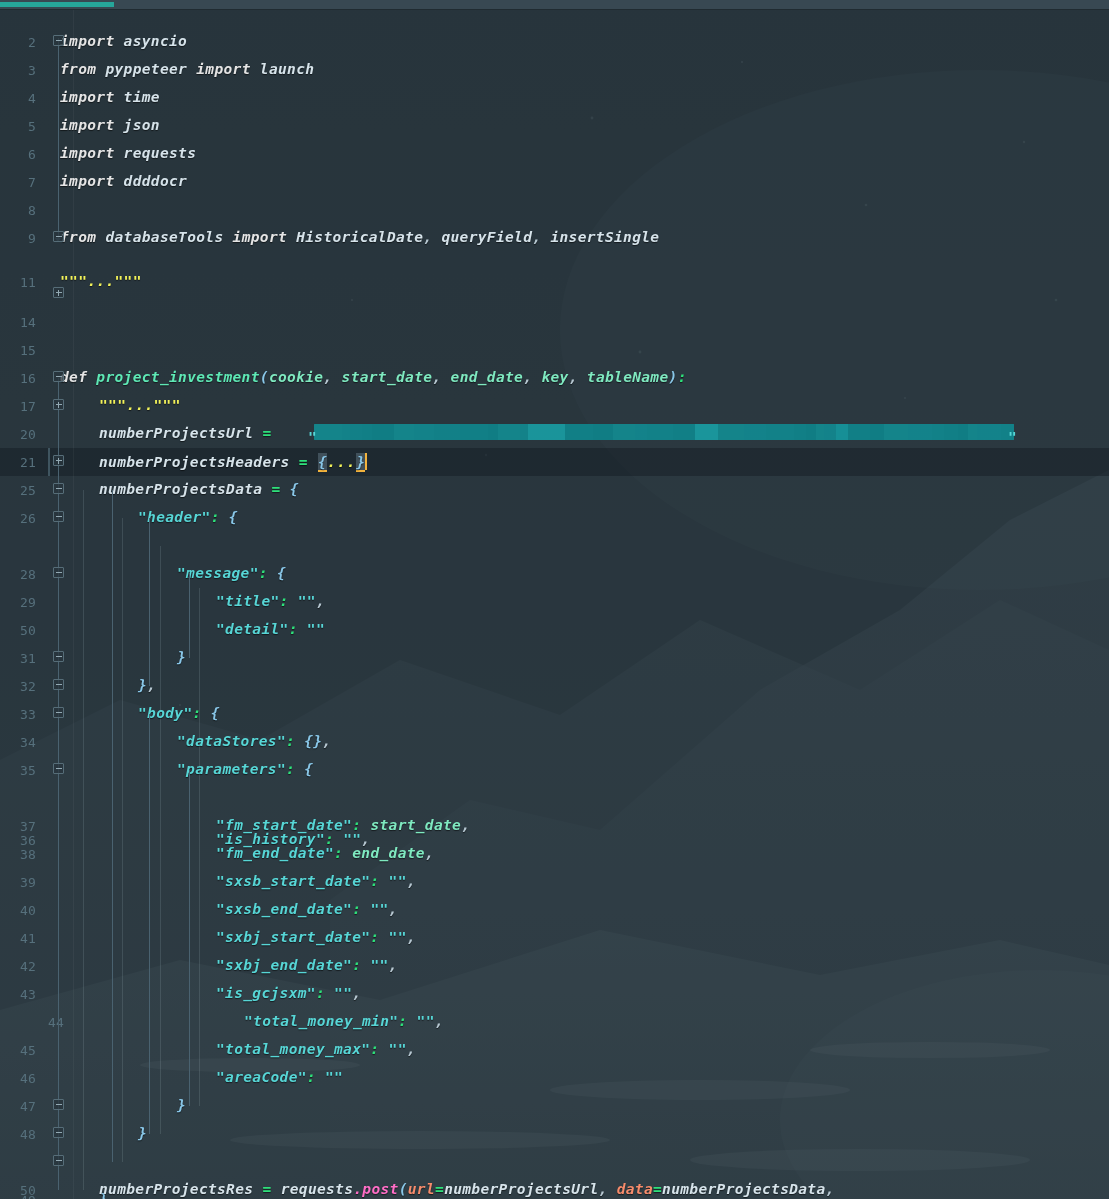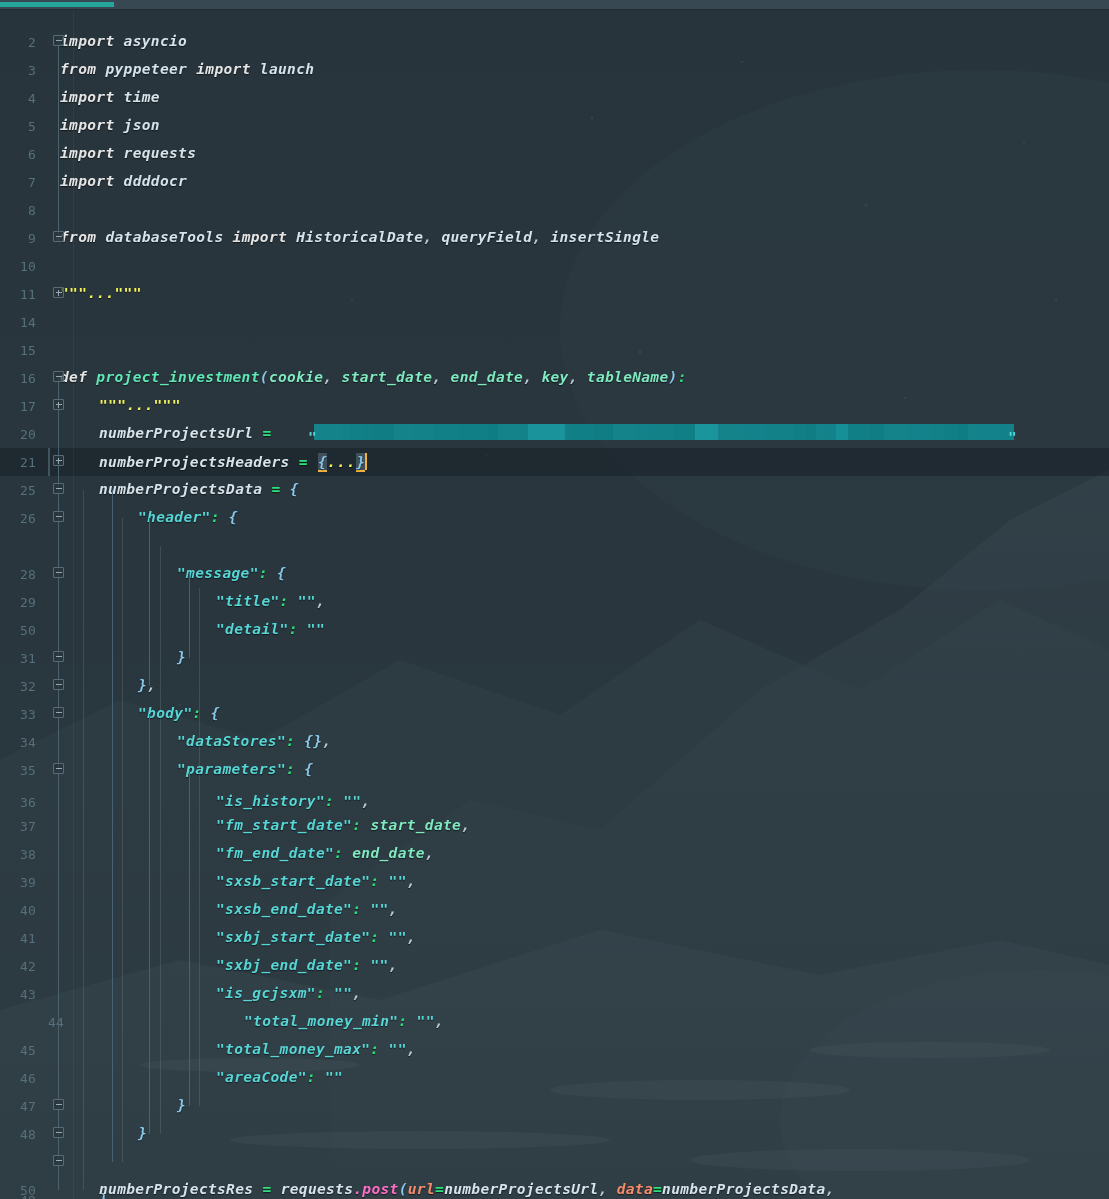--- a/index.html
+++ b/index.html
@@ -397,26 +397,22 @@
       <span class="lineno">8</span>
       <span class="code"></span>
     </div>
 
     <div class="line" style="top:214px;">
       <span class="lineno">9</span>
       <span class="code"><span class="kw">from</span> <span class="ident">databaseTools</span> <span class="kw">import</span> <span class="ident">HistoricalDate</span><span class="comma">,</span> <span class="ident">queryField</span><span class="comma">,</span> <span class="ident">insertSingle</span></span>
     </div>
     <div class="fold minus" style="top:221px;"></div>
 
-    <div class="line" style="top:242px;">
-      <span class="lineno">10</span>
-      <span class="code"></span>
-    </div>
-
-    <div class="line" style="top:270px;">
+
+    <div class="line" style="top:258px;">
       <span class="lineno">11</span>
       <span class="code docstr">"""..."""</span>
     </div>
     <div class="fold plus" style="top:277px;"></div>
 
     <div class="line" style="top:298px;">
       <span class="lineno">14</span>
       <span class="code"></span>
     </div>
 
@@ -542,21 +538,21 @@
       <span class="lineno">34</span>
       <span class="code" style="left:177px;"><span class="str">"dataStores"</span><span class="colon">:</span> <span class="punct">{}</span><span class="comma">,</span></span>
     </div>
 
     <div class="line" style="top:746px;">
       <span class="lineno">35</span>
       <span class="code" style="left:177px;"><span class="str">"parameters"</span><span class="colon">:</span> <span class="punct">{</span></span>
     </div>
     <div class="fold minus" style="top:753px;"></div>
 
-    <div class="line" style="top:778px;">
+    <div class="line" style="top:816px;">
       <span class="lineno">36</span>
       <span class="code" style="left:216px;"><span class="str">"is_history"</span><span class="colon">:</span> <span class="str">""</span><span class="comma">,</span></span>
     </div>
 
     <div class="line" style="top:802px;">
       <span class="lineno">37</span>
       <span class="code" style="left:216px;"><span class="str">"fm_start_date"</span><span class="colon">:</span> <span class="param">start_date</span><span class="comma">,</span></span>
     </div>
 
     <div class="line" style="top:830px;">

